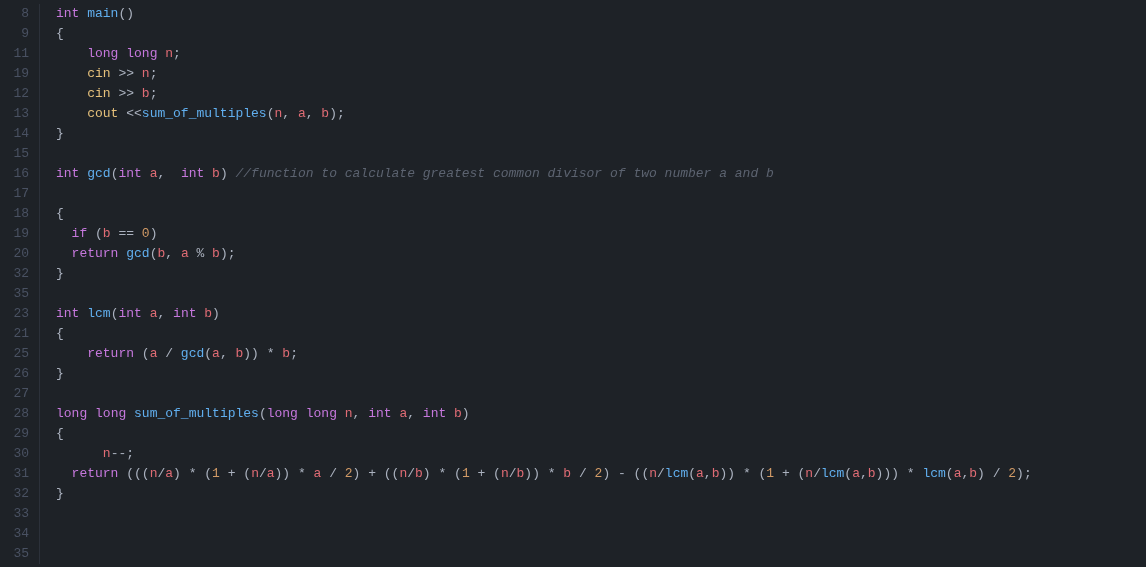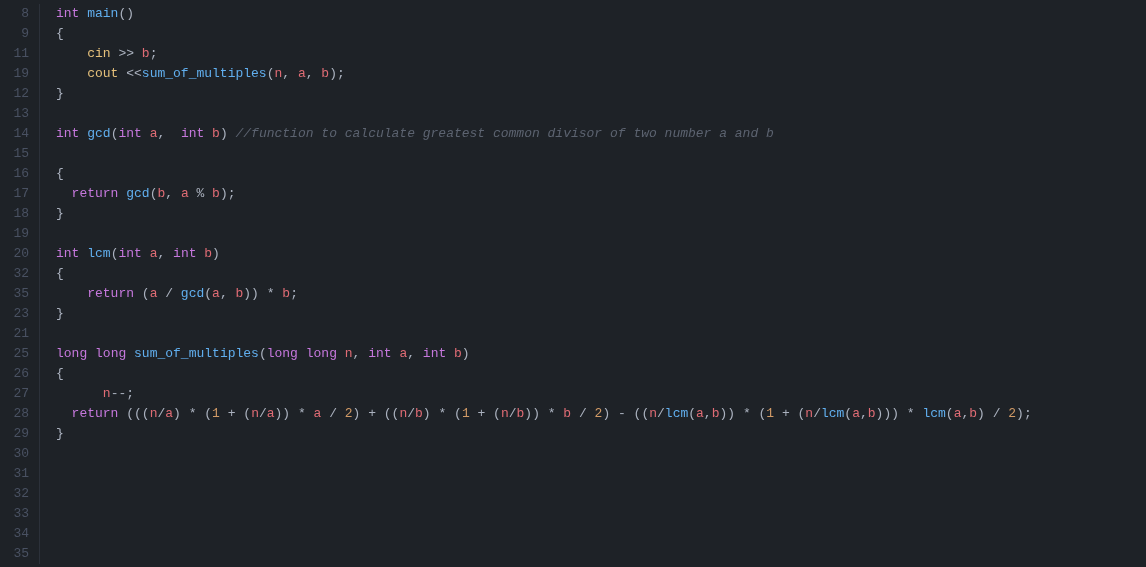--- a/index.html
+++ b/index.html
@@ -71,27 +71,30 @@
       <div class="line-number">30</div>
       <div class="line-number">31</div>
       <div class="line-number">32</div>
       <div class="line-number">33</div>
       <div class="line-number">34</div>
       <div class="line-number">35</div>
     </div>
   <div class="code-content" id="code-content">
       <div class="code-line"><span style="color: rgb(198, 120, 221);">int</span><span style="color: rgb(171, 178, 191);"> </span><span style="color: rgb(97, 175, 239);">main</span><span style="color: rgb(171, 178, 191);">()</span></div>
       <div class="code-line"><span style="color: rgb(171, 178, 191);">{</span></div>
+      <div class="code-line"><span style="color: rgb(171, 178, 191);">    </span><span style="color: rgb(198, 120, 221);">long</span><span style="color: rgb(171, 178, 191);"> </span><span style="color: rgb(198, 120, 221);">long</span><span style="color: rgb(171, 178, 191);"> </span><span style="color: rgb(224, 108, 117);">n</span><span style="color: rgb(171, 178, 191);">;</span></div>
+      <div class="code-line"><span style="color: rgb(171, 178, 191);">    </span><span style="color: rgb(229, 192, 123);">cin</span><span style="color: rgb(171, 178, 191);"> &gt;&gt; </span><span style="color: rgb(224, 108, 117);">n</span><span style="color: rgb(171, 178, 191);">;</span></div>
       <div class="code-line"><span style="color: rgb(171, 178, 191);">    </span><span style="color: rgb(229, 192, 123);">cin</span><span style="color: rgb(171, 178, 191);"> &gt;&gt; </span><span style="color: rgb(224, 108, 117);">b</span><span style="color: rgb(171, 178, 191);">;</span></div>
       <div class="code-line"><span style="color: rgb(171, 178, 191);">    </span><span style="color: rgb(229, 192, 123);">cout</span><span style="color: rgb(171, 178, 191);"> &lt;&lt;</span><span style="color: rgb(97, 175, 239);">sum_of_multiples</span><span style="color: rgb(171, 178, 191);">(</span><span style="color: rgb(224, 108, 117);">n</span><span style="color: rgb(171, 178, 191);">, </span><span style="color: rgb(224, 108, 117);">a</span><span style="color: rgb(171, 178, 191);">, </span><span style="color: rgb(224, 108, 117);">b</span><span style="color: rgb(171, 178, 191);">);</span></div>
       <div class="code-line"><span style="color: rgb(171, 178, 191);">}</span></div>
       <div class="code-line">&nbsp;</div>
       <div class="code-line"><span style="color: rgb(198, 120, 221);">int</span><span style="color: rgb(171, 178, 191);"> </span><span style="color: rgb(97, 175, 239);">gcd</span><span style="color: rgb(171, 178, 191);">(</span><span style="color: rgb(198, 120, 221);">int</span><span style="color: rgb(171, 178, 191);"> </span><span style="color: rgb(224, 108, 117);">a</span><span style="color: rgb(171, 178, 191);">,  </span><span style="color: rgb(198, 120, 221);">int</span><span style="color: rgb(171, 178, 191);"> </span><span style="color: rgb(224, 108, 117);">b</span><span style="color: rgb(171, 178, 191);">) </span><span style="color: rgb(92, 99, 112); font-style: italic;">//function to calculate greatest common divisor of two number a and b</span></div>
       <div class="code-line">&nbsp;</div>
       <div class="code-line"><span style="color: rgb(171, 178, 191);">{</span></div>
+      <div class="code-line"><span style="color: rgb(171, 178, 191);">  </span><span style="color: rgb(198, 120, 221);">if</span><span style="color: rgb(171, 178, 191);"> (</span><span style="color: rgb(224, 108, 117);">b</span><span style="color: rgb(171, 178, 191);"> == </span><span style="color: rgb(209, 154, 102);">0</span><span style="color: rgb(171, 178, 191);">)</span></div>
       <div class="code-line"><span style="color: rgb(171, 178, 191);">  </span><span style="color: rgb(198, 120, 221);">return</span><span style="color: rgb(171, 178, 191);"> </span><span style="color: rgb(97, 175, 239);">gcd</span><span style="color: rgb(171, 178, 191);">(</span><span style="color: rgb(224, 108, 117);">b</span><span style="color: rgb(171, 178, 191);">, </span><span style="color: rgb(224, 108, 117);">a</span><span style="color: rgb(171, 178, 191);"> % </span><span style="color: rgb(224, 108, 117);">b</span><span style="color: rgb(171, 178, 191);">);</span></div>
       <div class="code-line"><span style="color: rgb(171, 178, 191);">}</span></div>
       <div class="code-line">&nbsp;</div>
       <div class="code-line"><span style="color: rgb(198, 120, 221);">int</span><span style="color: rgb(171, 178, 191);"> </span><span style="color: rgb(97, 175, 239);">lcm</span><span style="color: rgb(171, 178, 191);">(</span><span style="color: rgb(198, 120, 221);">int</span><span style="color: rgb(171, 178, 191);"> </span><span style="color: rgb(224, 108, 117);">a</span><span style="color: rgb(171, 178, 191);">, </span><span style="color: rgb(198, 120, 221);">int</span><span style="color: rgb(171, 178, 191);"> </span><span style="color: rgb(224, 108, 117);">b</span><span style="color: rgb(171, 178, 191);">)</span></div>
       <div class="code-line"><span style="color: rgb(171, 178, 191);">{</span></div>
       <div class="code-line"><span style="color: rgb(171, 178, 191);">    </span><span style="color: rgb(198, 120, 221);">return</span><span style="color: rgb(171, 178, 191);"> (</span><span style="color: rgb(224, 108, 117);">a</span><span style="color: rgb(171, 178, 191);"> / </span><span style="color: rgb(97, 175, 239);">gcd</span><span style="color: rgb(171, 178, 191);">(</span><span style="color: rgb(224, 108, 117);">a</span><span style="color: rgb(171, 178, 191);">, </span><span style="color: rgb(224, 108, 117);">b</span><span style="color: rgb(171, 178, 191);">)) * </span><span style="color: rgb(224, 108, 117);">b</span><span style="color: rgb(171, 178, 191);">;</span></div>
       <div class="code-line"><span style="color: rgb(171, 178, 191);">}</span></div>
       <div class="code-line">&nbsp;</div>
       <div class="code-line"><span style="color: rgb(198, 120, 221);">long</span><span style="color: rgb(171, 178, 191);"> </span><span style="color: rgb(198, 120, 221);">long</span><span style="color: rgb(171, 178, 191);"> </span><span style="color: rgb(97, 175, 239);">sum_of_multiples</span><span style="color: rgb(171, 178, 191);">(</span><span style="color: rgb(198, 120, 221);">long</span><span style="color: rgb(171, 178, 191);"> </span><span style="color: rgb(198, 120, 221);">long</span><span style="color: rgb(171, 178, 191);"> </span><span style="color: rgb(224, 108, 117);">n</span><span style="color: rgb(171, 178, 191);">, </span><span style="color: rgb(198, 120, 221);">int</span><span style="color: rgb(171, 178, 191);"> </span><span style="color: rgb(224, 108, 117);">a</span><span style="color: rgb(171, 178, 191);">, </span><span style="color: rgb(198, 120, 221);">int</span><span style="color: rgb(171, 178, 191);"> </span><span style="color: rgb(224, 108, 117);">b</span><span style="color: rgb(171, 178, 191);">)</span></div>
       <div class="code-line"><span style="color: rgb(171, 178, 191);">{</span></div>

